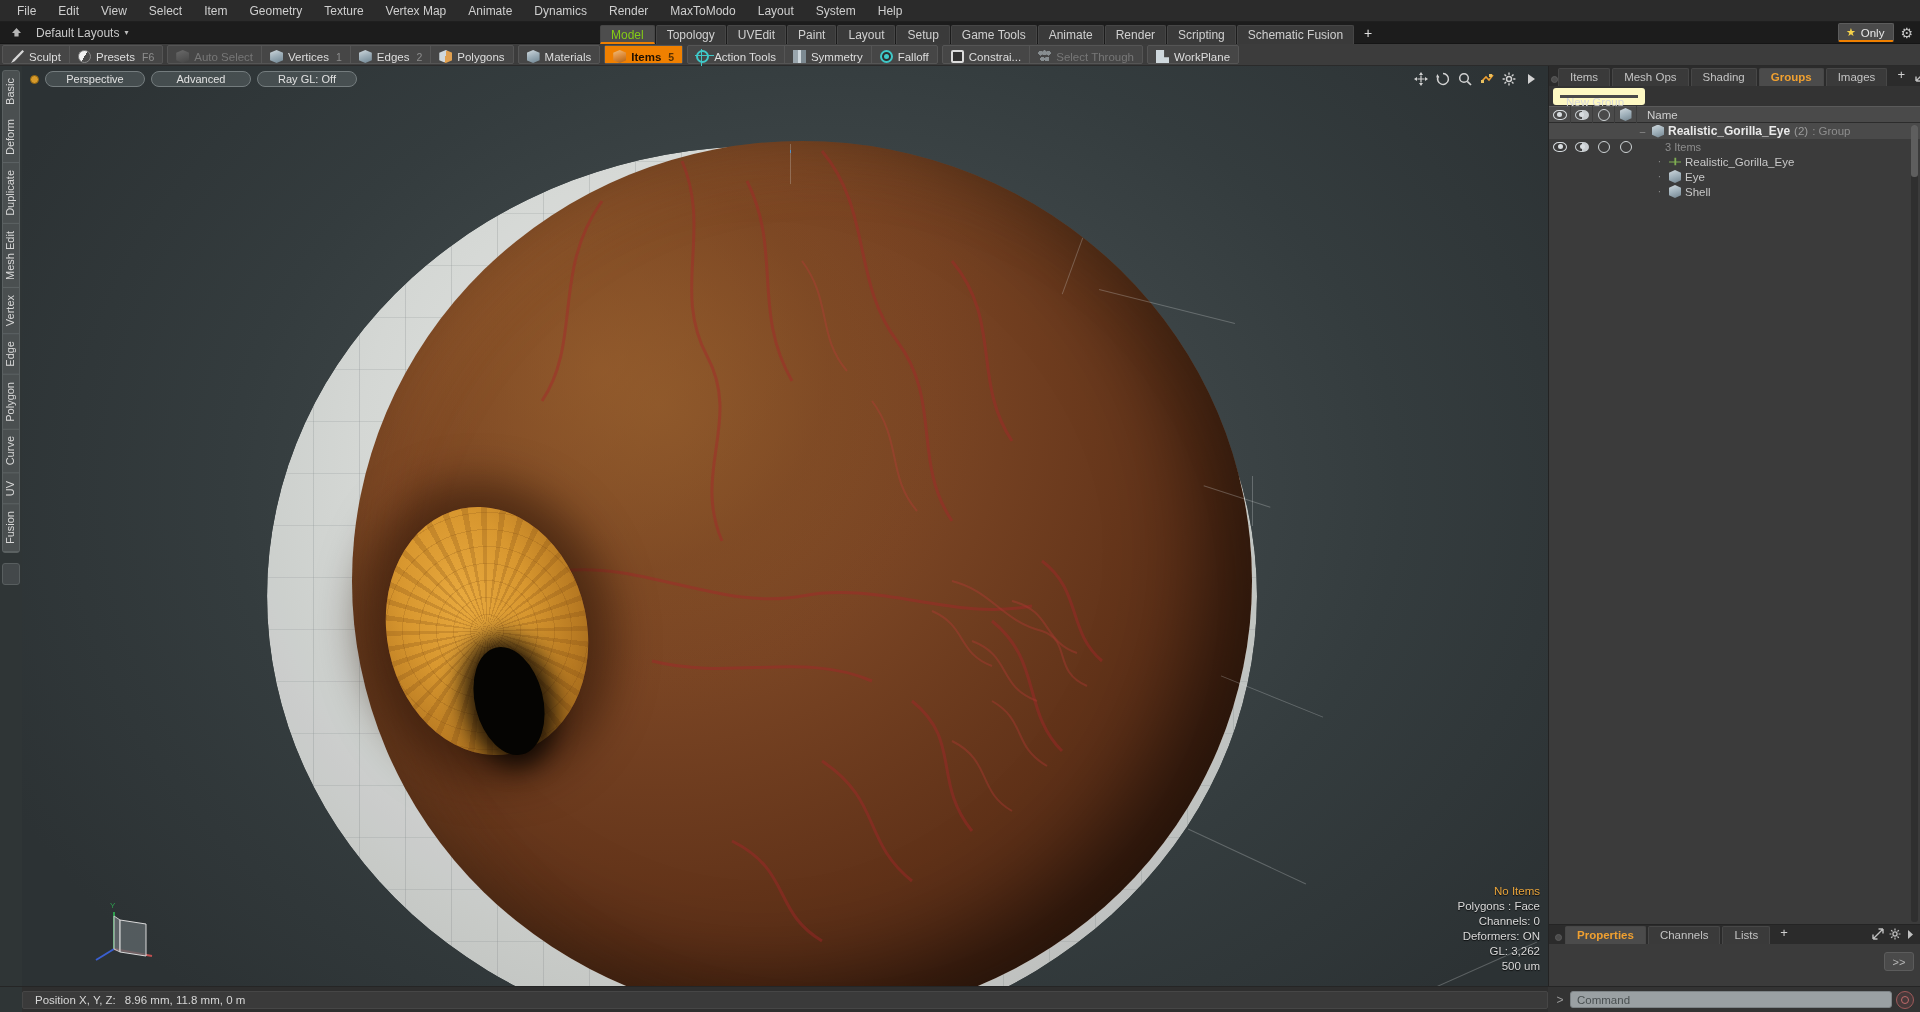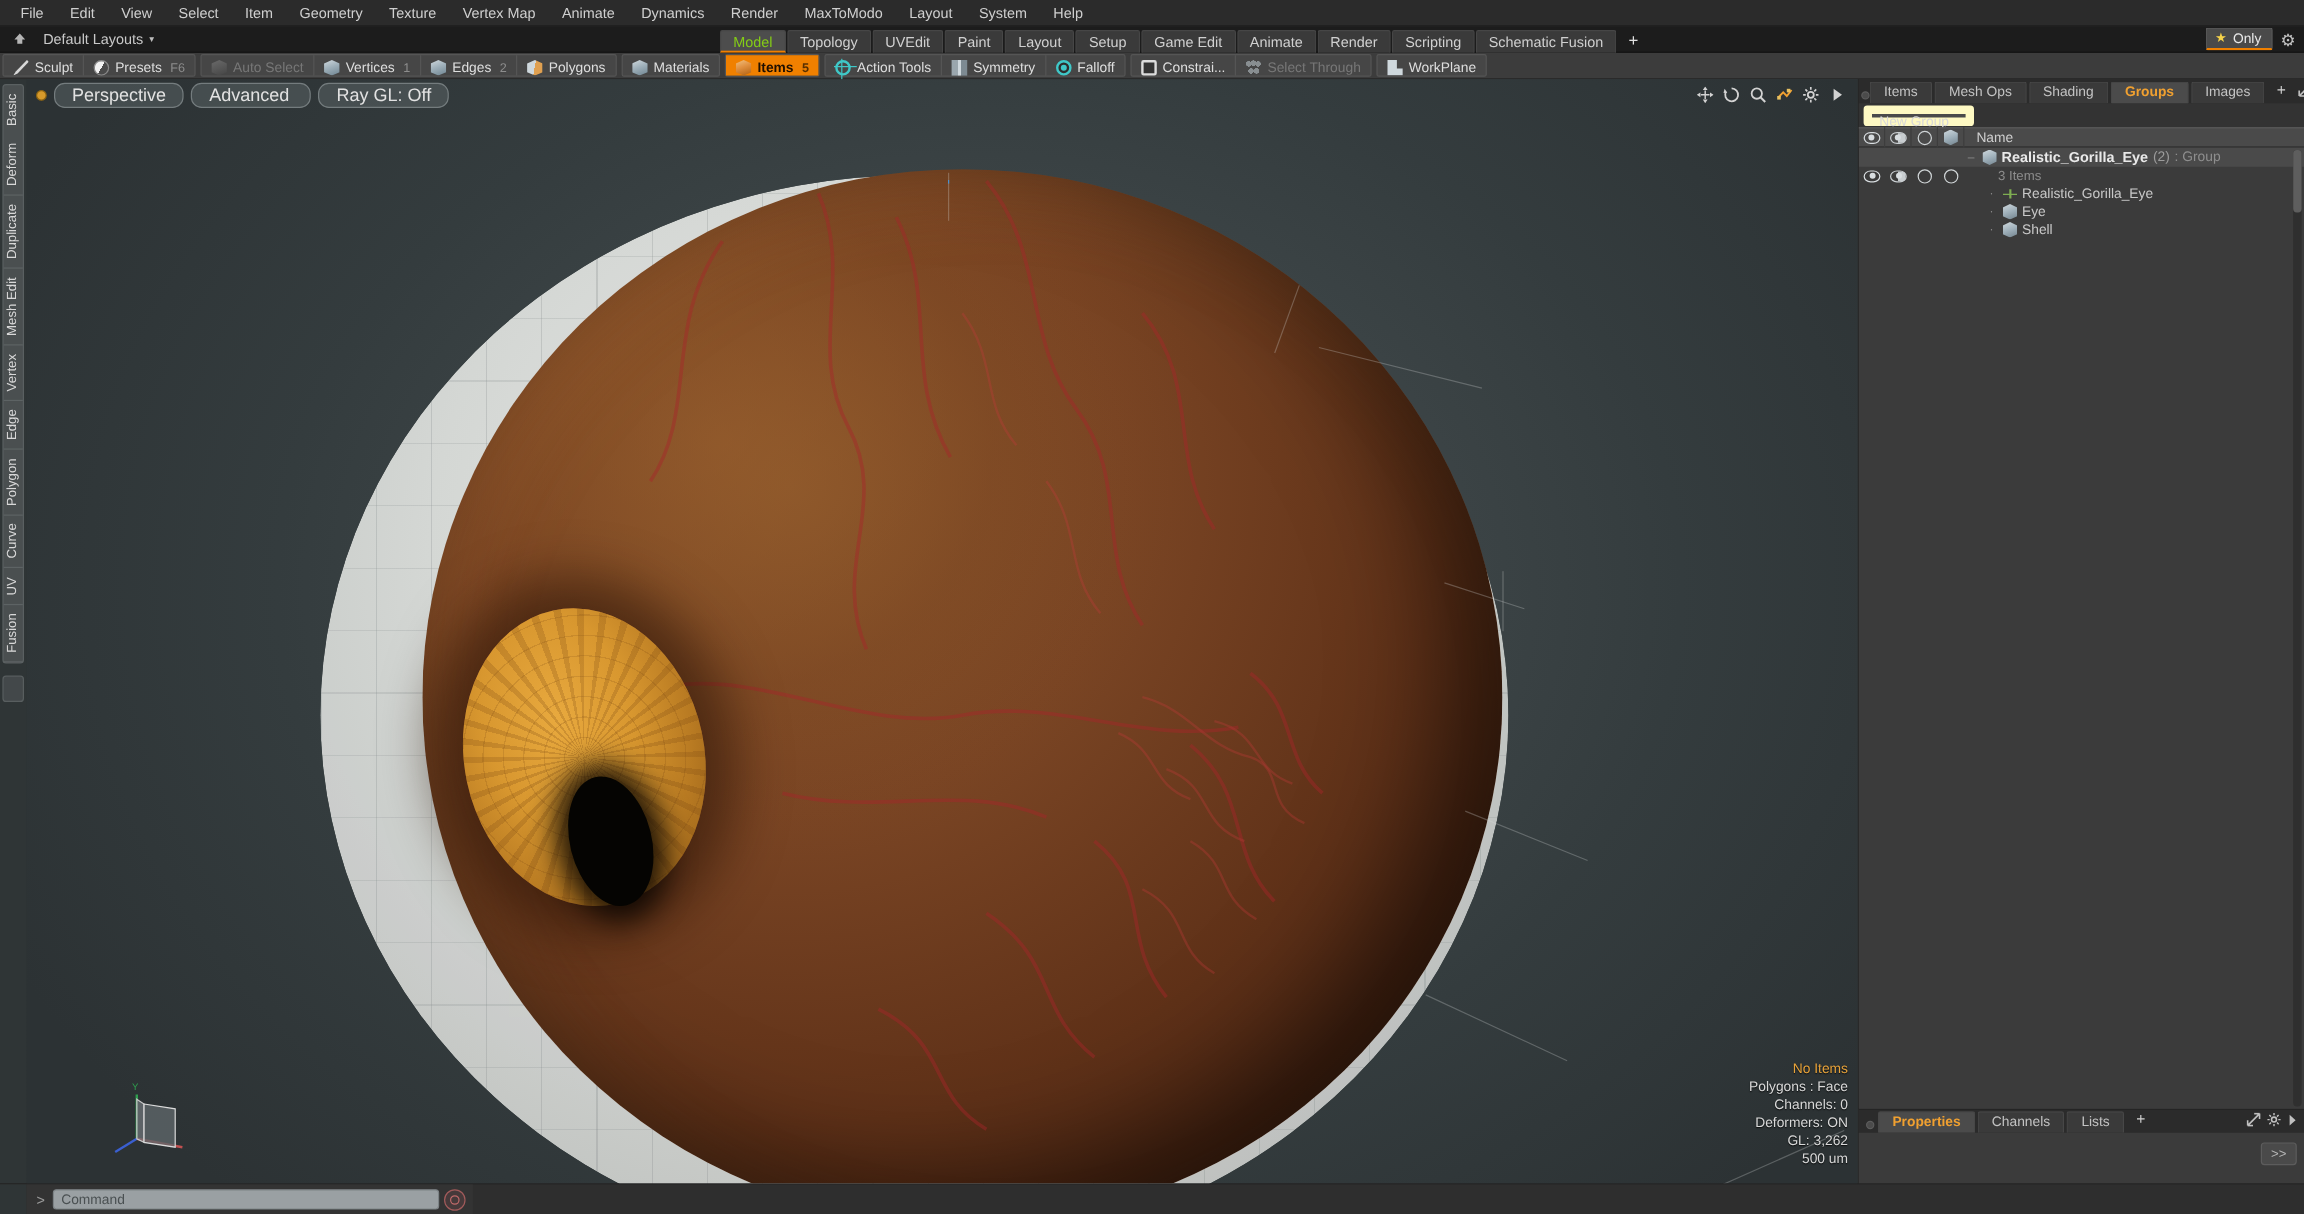--- a/index.html
+++ b/index.html
@@ -113,22 +113,22 @@
   .viewport { flex:1 1 auto; position:relative; min-width:0; background:#2f3638; overflow:hidden; }
   .vp-canvas { position:absolute; inset:0;
     background:
       radial-gradient(ellipse 900px 700px at 52% 46%, #4b5456 0%, #3e4648 38%, #343c3e 65%, #2c3234 100%);
   }
   .vp-header {
     position:absolute; top:4px; left:4px; right:4px; height:18px; display:flex; align-items:center; z-index:5;
   }
   .vp-dot { width:9px;height:9px;border-radius:50%;background:#d79a2b; margin:0 6px 0 4px; border:1px solid #8d6412;}
   .vp-pill {
-    font-size:15px; color:#e2e2e2; background:rgba(90,98,100,.55); border:1px solid #747c7e;
-    border-radius:9px; padding:1px 14px; margin-right:6px; white-space:nowrap; min-width:100px; 
+    font-size:11px; color:#e2e2e2; background:rgba(90,98,100,.55); border:1px solid #747c7e;
+    border-radius:9px; padding:1px 14px; margin-right:6px; white-space:nowrap; min-width:100px; text-align:center;
   }
   .vp-icons { margin-left:auto; display:flex; align-items:center; gap:7px; padding-right:6px; color:#d2d2d2; font-size:13px;}
   .vp-icons .vi { width:15px;height:15px; display:flex;align-items:center;justify-content:center; line-height:1;}
   .vi.hl { color:#f0a030; }
 
   .vp-stats {
     position:absolute; right:8px; bottom:12px; text-align:right; font-size:11.5px; color:#d9d9d9; z-index:5;
     line-height:15px; text-shadow:0 1px 1px rgba(0,0,0,.8);
   }
   .vp-stats .first { color:#e8a33a; }
@@ -270,21 +270,21 @@
       <span class="caret">▾</span>
     </div>
 
     <div class="tabs-center">
       <div class="ltab active">Model</div>
       <div class="ltab">Topology</div>
       <div class="ltab">UVEdit</div>
       <div class="ltab">Paint</div>
       <div class="ltab">Layout</div>
       <div class="ltab">Setup</div>
-      <div class="ltab">Game Edit</div>
+      <div class="ltab">Game Tools</div>
       <div class="ltab">Animate</div>
       <div class="ltab">Render</div>
       <div class="ltab">Scripting</div>
       <div class="ltab">Schematic Fusion</div>
       <div class="ltab plus">+</div>
     </div>
 
     <div class="layout-right">
       <div class="only-btn">
         <span class="star">★</span>
@@ -683,20 +683,25 @@
         </div>
         <div class="props-body">
           <div class="gotobtn">&gt;&gt;</div>
         </div>
       </div>
     </div>
   </div>
 
   <div class="statusbar">
     <div class="sb-left"></div>
+    <div class="sb-pos">
+      <span>Position X, Y, Z:</span>
+      <span style="display:inline-block;width:9px"></span>
+      <span>8.96 mm, 11.8 mm, 0 m</span>
+    </div>
     <div class="sb-cmd-wrap">
       <span class="sb-arrow">&gt;</span>
       <div class="cmd-input">Command</div>
       <div class="cmd-btn">
           <i></i>
         </div>
     </div>
   </div>
 
 </div>

